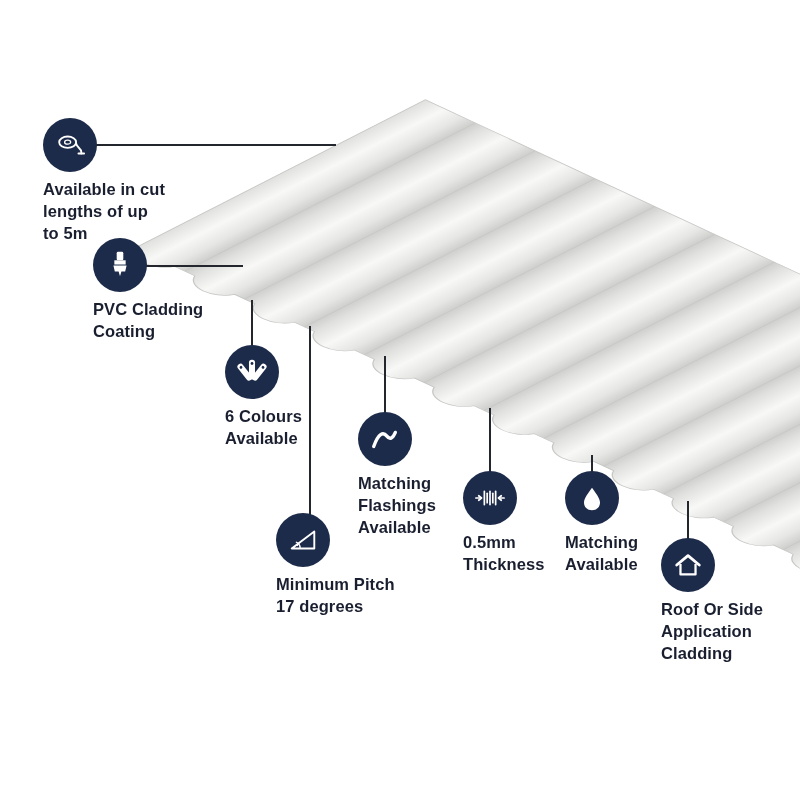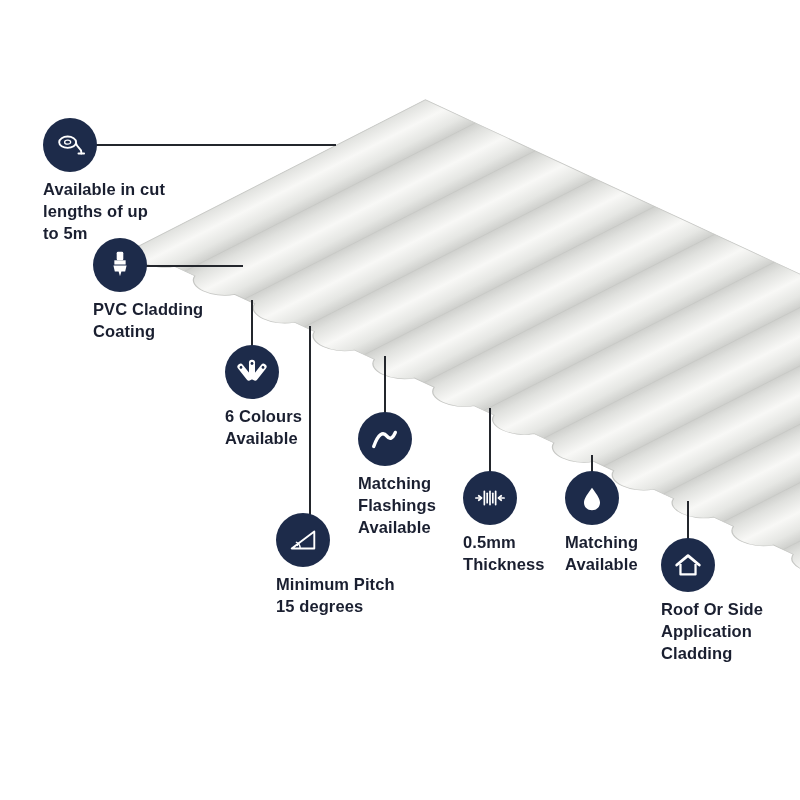--- a/index.html
+++ b/index.html
@@ -141,21 +141,21 @@
   <div class="callout" style="left:276px;top:513px">
     <div class="icon-circle">
       <svg viewBox="-17 -17 34 34" width="32" height="32">
         <path d="M-12,9 L12,9 L12,-9 Z" fill="none" stroke="#fff" stroke-width="2" stroke-linejoin="round"></path>
         <path d="M-3,9 A9,9 0 0 0 -4.8,3.6" fill="none" stroke="#fff" stroke-width="1.5"></path>
         <path d="M-7.6,2.2 L-4.8,3.6 L-6.2,6.4" fill="none" stroke="#fff" stroke-width="1.3"></path>
       </svg>
     </div>
     <div class="label">
       <span>Minimum Pitch</span>
-      <span>15 degrees</span>
+      <span>17 degrees</span>
     </div>
   </div>
 
   <div class="callout" style="left:463px;top:471px">
     <div class="icon-circle">
       <svg viewBox="-17 -17 34 34" width="32" height="32">
         <g stroke="#fff" stroke-width="1.8" stroke-linecap="round" fill="none">
           <line x1="-15" y1="0" x2="-10" y2="0"></line>
           <path d="M-9,0 L-12,-2.4 M-9,0 L-12,2.4"></path>
           <line x1="15" y1="0" x2="10" y2="0"></line>

